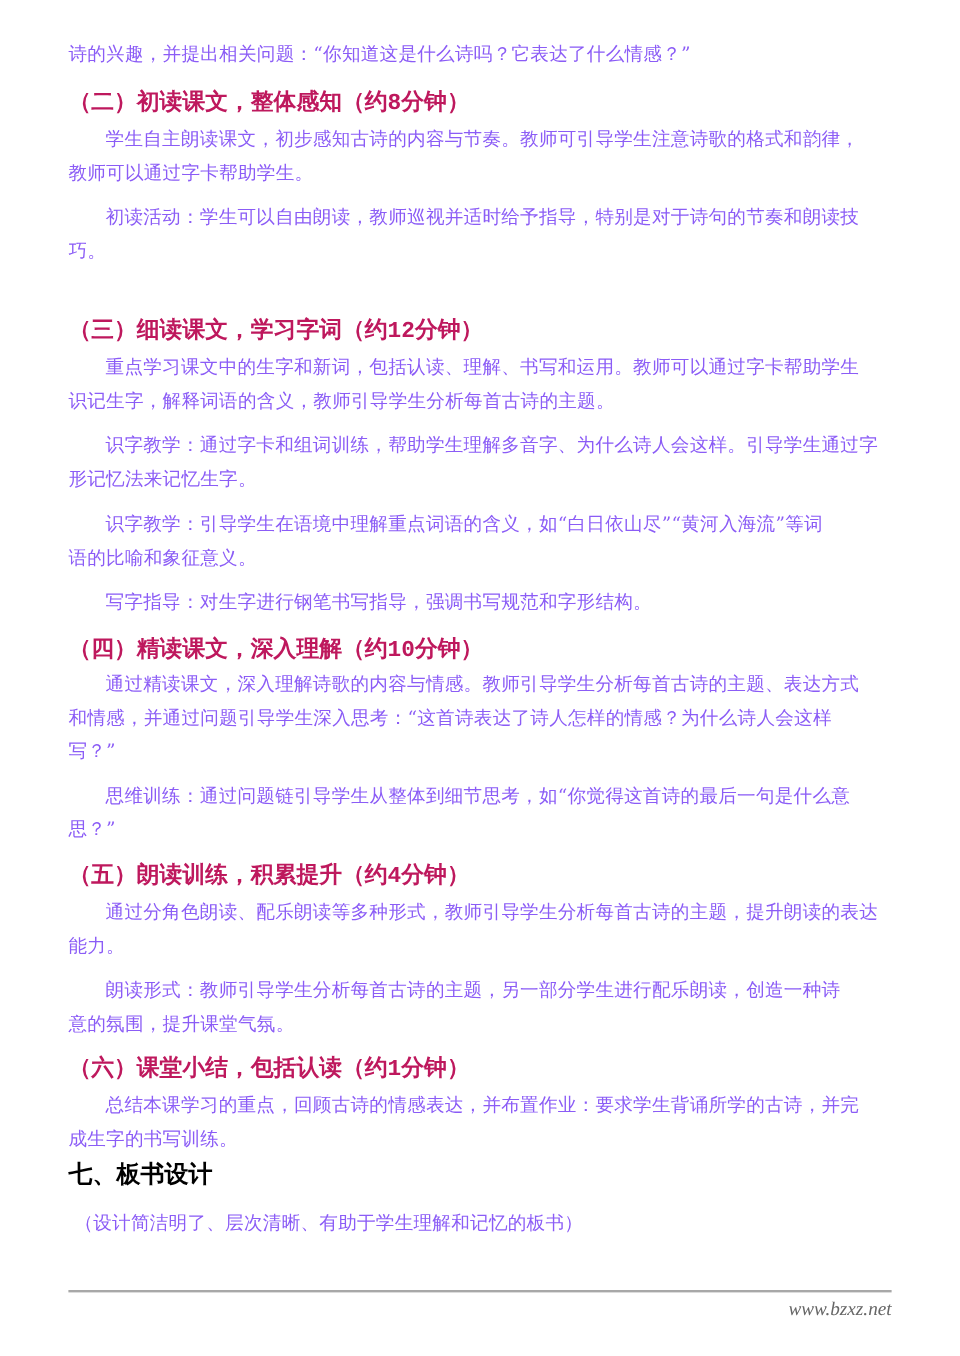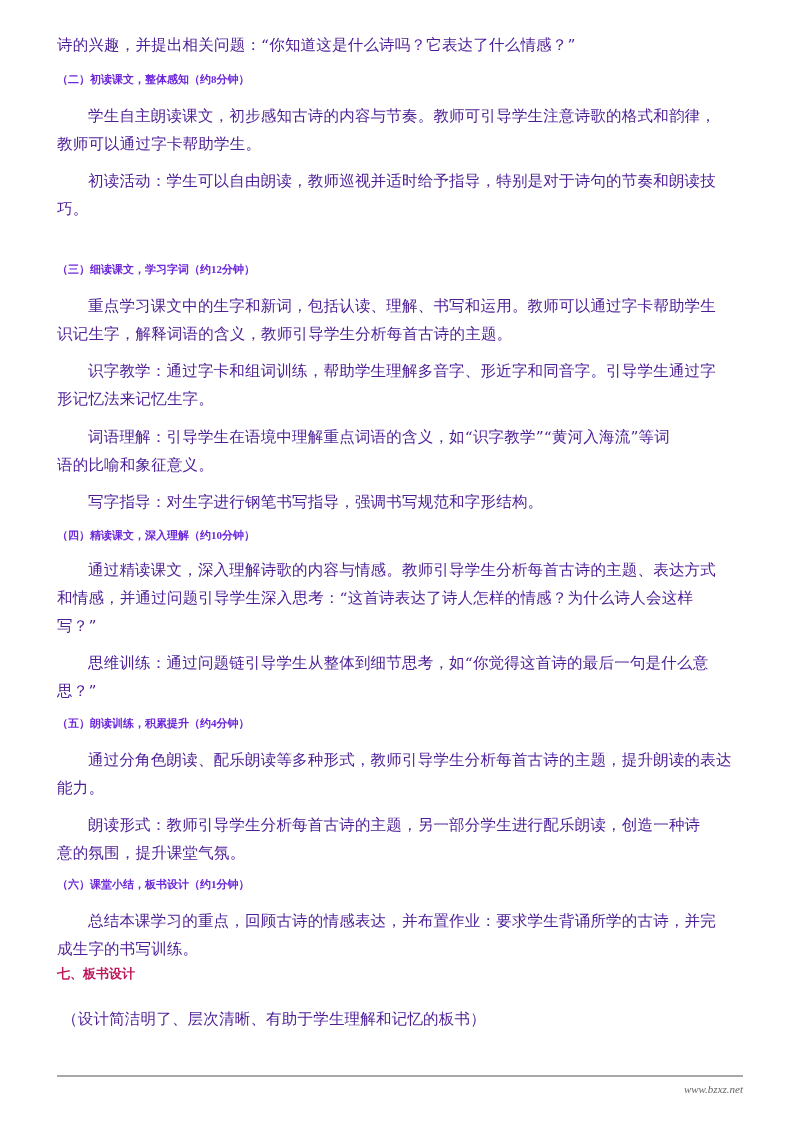--- a/index.html
+++ b/index.html
@@ -1,68 +1,68 @@
 <!DOCTYPE html>
 <html><head>
   <meta charset="utf-8">
   <style>
     html, body { margin: 0; padding: 0; background: #ffffff; }
     body { width: 800px; height: 1130px; position: relative; overflow: hidden;
            font-family: "DejaVu Serif", "Liberation Serif", serif; color: #333; }
     .page { position: absolute; left: 0; top: 0; width: 800px; height: 1130px; }
-    .line { position: absolute; left: 57px; font-size: 15.5px; line-height: 20px; white-space: nowrap; color: #4c1d95; letter-spacing: 0.2px; }
+    .line { position: absolute; left: 57px; font-size: 15.5px; line-height: 20px; white-space: nowrap; color: #8b5cf6; letter-spacing: 0.2px; }
     .indent { left: 88px; }
-    .h3 { position: absolute; left: 57px; font-size: 11px; font-weight: bold; color: #6d28d9; white-space: nowrap;
-          font-family: Liberation Serif, serif; }
-    .h2 { position: absolute; left: 57px; font-size: 13px; font-weight: bold; color: #be185d; white-space: nowrap;
+    .h3 { position: absolute; left: 57px; font-size: 19px; font-weight: bold; color: #be185d; white-space: nowrap;
+          font-family: Liberation Mono, monospace; }
+    .h2 { position: absolute; left: 57px; font-size: 20px; font-weight: bold; color: #000000; white-space: nowrap;
           font-family: "DejaVu Sans", "Liberation Sans", sans-serif; text-align: center; }
     .watermark { position: absolute; left: 375px; top: 985px; font-size: 84px; font-weight: bold; color: #ececec;
                  font-family: "DejaVu Sans", "Liberation Sans", sans-serif; letter-spacing: 3px; line-height: 80px; z-index: 0; }
     .text-layer { position: relative; z-index: 1; }
     .rule { position: absolute; left: 57px; top: 1075px; width: 686px; height: 2px; background: #a8a8a8; }
-    .footer-url { position: absolute; right: 57px; top: 1083px; font-size: 11px; font-style: italic; color: #666;
+    .footer-url { position: absolute; right: 57px; top: 1083px; font-size: 16px; font-style: italic; color: #666;
                   font-family: "Liberation Serif", "DejaVu Serif", serif; }
   </style>
 </head>
 <body>
 
 <div class="page">
 
   <div class="text-layer">
     <div class="line" style="top:35px">诗的兴趣，并提出相关问题：“你知道这是什么诗吗？它表达了什么情感？”</div>
 
     <div class="h3" style="top:72px">（二）初读课文，整体感知（约8分钟）</div>
     <div class="line indent" style="top:106px">学生自主朗读课文，初步感知古诗的内容与节奏。教师可引导学生注意诗歌的格式和韵律，</div>
     <div class="line" style="top:134px">教师可以通过字卡帮助学生。</div>
     <div class="line indent" style="top:171px">初读活动：学生可以自由朗读，教师巡视并适时给予指导，特别是对于诗句的节奏和朗读技</div>
     <div class="line" style="top:199px">巧。</div>
 
     <div class="h3" style="top:262px">（三）细读课文，学习字词（约12分钟）</div>
     <div class="line indent" style="top:296px">重点学习课文中的生字和新词，包括认读、理解、书写和运用。教师可以通过字卡帮助学生</div>
     <div class="line" style="top:324px">识记生字，解释词语的含义，教师引导学生分析每首古诗的主题。</div>
-    <div class="line indent" style="top:361px">识字教学：通过字卡和组词训练，帮助学生理解多音字、形近字和同音字。引导学生通过字</div>
+    <div class="line indent" style="top:361px">识字教学：通过字卡和组词训练，帮助学生理解多音字、为什么诗人会这样。引导学生通过字</div>
     <div class="line" style="top:389px">形记忆法来记忆生字。</div>
-    <div class="line indent" style="top:427px">词语理解：引导学生在语境中理解重点词语的含义，如“识字教学”“黄河入海流”等词</div>
+    <div class="line indent" style="top:427px">识字教学：引导学生在语境中理解重点词语的含义，如“白日依山尽”“黄河入海流”等词</div>
     <div class="line" style="top:455px">语的比喻和象征意义。</div>
     <div class="line indent" style="top:492px">写字指导：对生字进行钢笔书写指导，强调书写规范和字形结构。</div>
 
     <div class="h3" style="top:528px">（四）精读课文，深入理解（约10分钟）</div>
     <div class="line indent" style="top:560px">通过精读课文，深入理解诗歌的内容与情感。教师引导学生分析每首古诗的主题、表达方式</div>
     <div class="line" style="top:588px">和情感，并通过问题引导学生深入思考：“这首诗表达了诗人怎样的情感？为什么诗人会这样</div>
     <div class="line" style="top:616px">写？”</div>
     <div class="line indent" style="top:653px">思维训练：通过问题链引导学生从整体到细节思考，如“你觉得这首诗的最后一句是什么意</div>
     <div class="line" style="top:681px">思？”</div>
 
     <div class="h3" style="top:716px">（五）朗读训练，积累提升（约4分钟）</div>
     <div class="line indent" style="top:750px">通过分角色朗读、配乐朗读等多种形式，教师引导学生分析每首古诗的主题，提升朗读的表达</div>
     <div class="line" style="top:778px">能力。</div>
     <div class="line indent" style="top:815px">朗读形式：教师引导学生分析每首古诗的主题，另一部分学生进行配乐朗读，创造一种诗</div>
     <div class="line" style="top:843px">意的氛围，提升课堂气氛。</div>
 
-    <div class="h3" style="top:877px">（六）课堂小结，板书设计（约1分钟）</div>
+    <div class="h3" style="top:877px">（六）课堂小结，包括认读（约1分钟）</div>
     <div class="line indent" style="top:911px">总结本课学习的重点，回顾古诗的情感表达，并布置作业：要求学生背诵所学的古诗，并完</div>
     <div class="line" style="top:939px">成生字的书写训练。</div>
 
     <div class="h2" style="top:965px">七、板书设计</div>
     <div class="line" style="top:1009px; left:62px;">（设计简洁明了、层次清晰、有助于学生理解和记忆的板书）</div>
   </div>
 
   <div class="rule"></div>
   <div class="footer-url">www.bzxz.net</div>
 </div>

